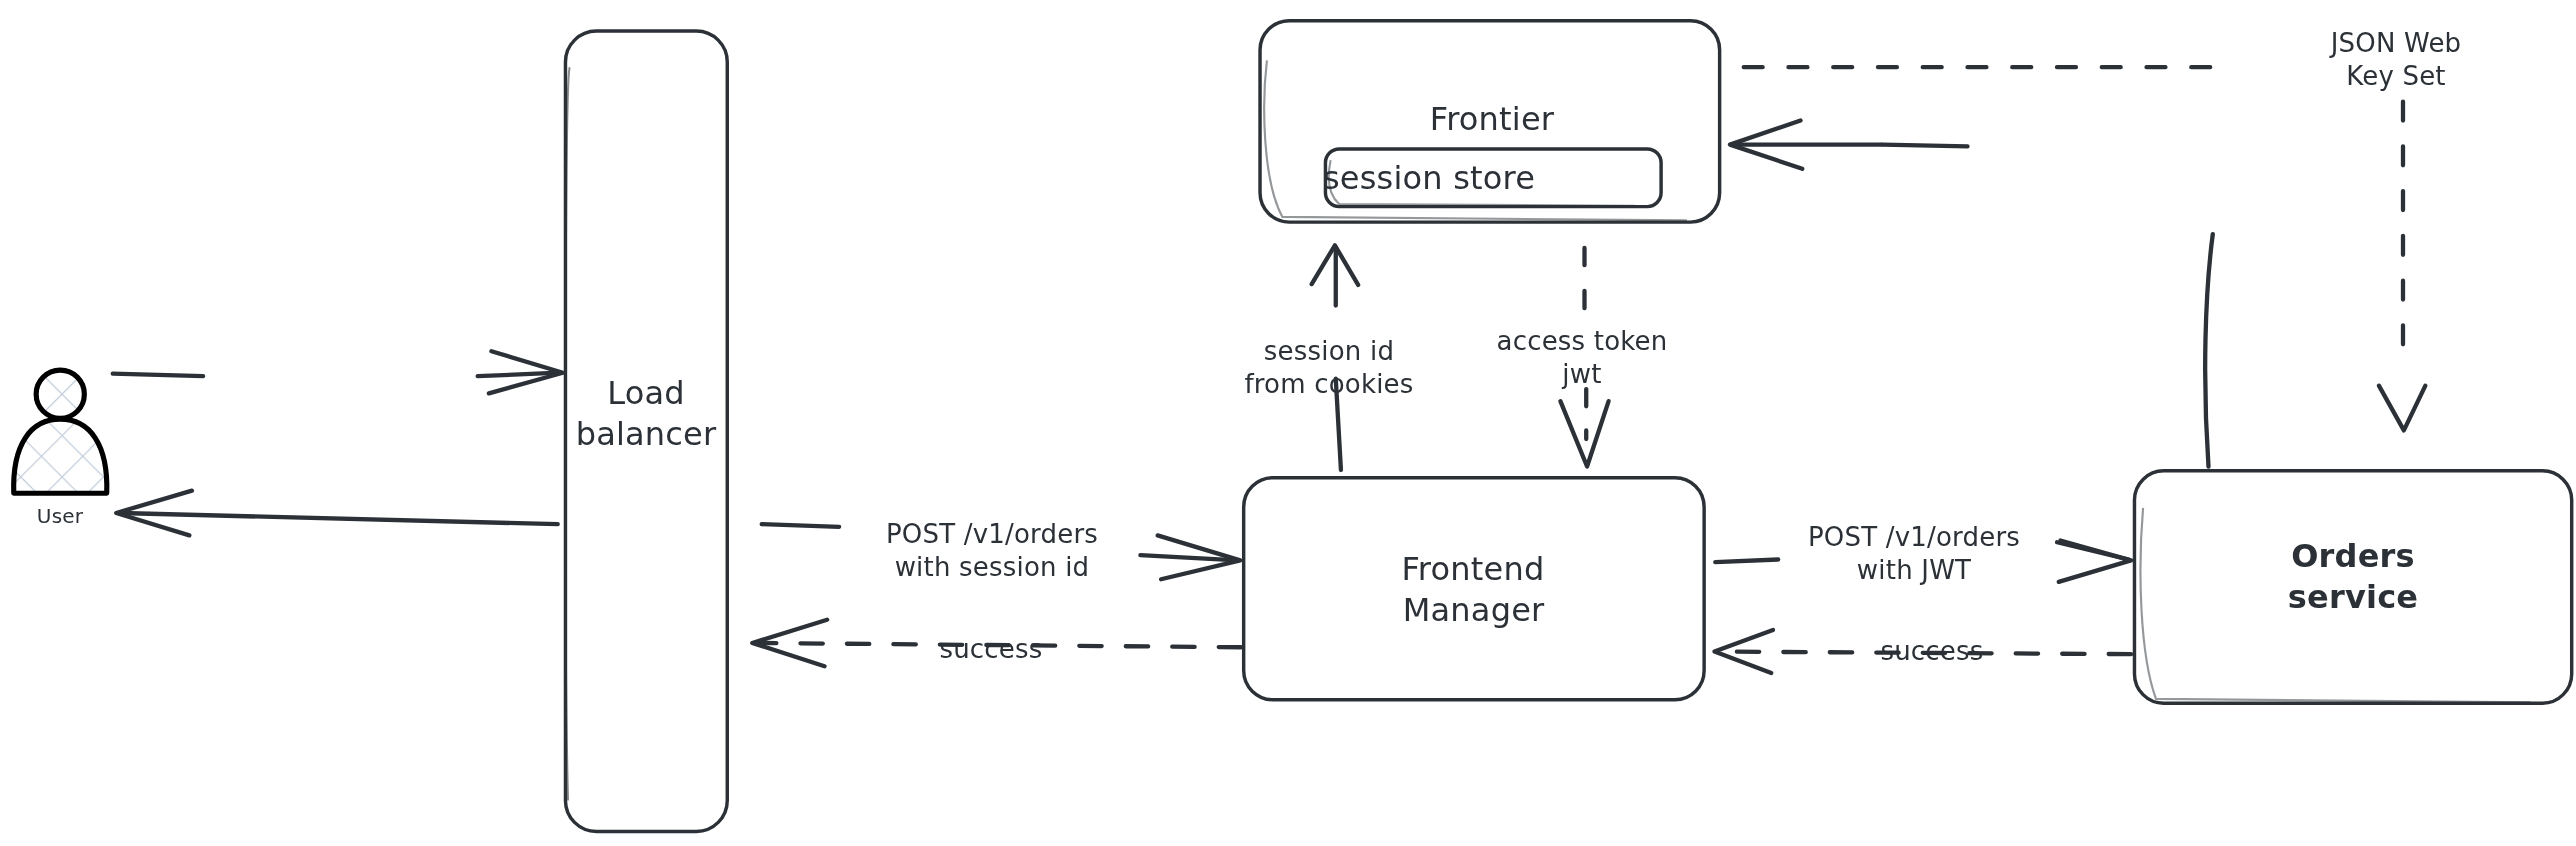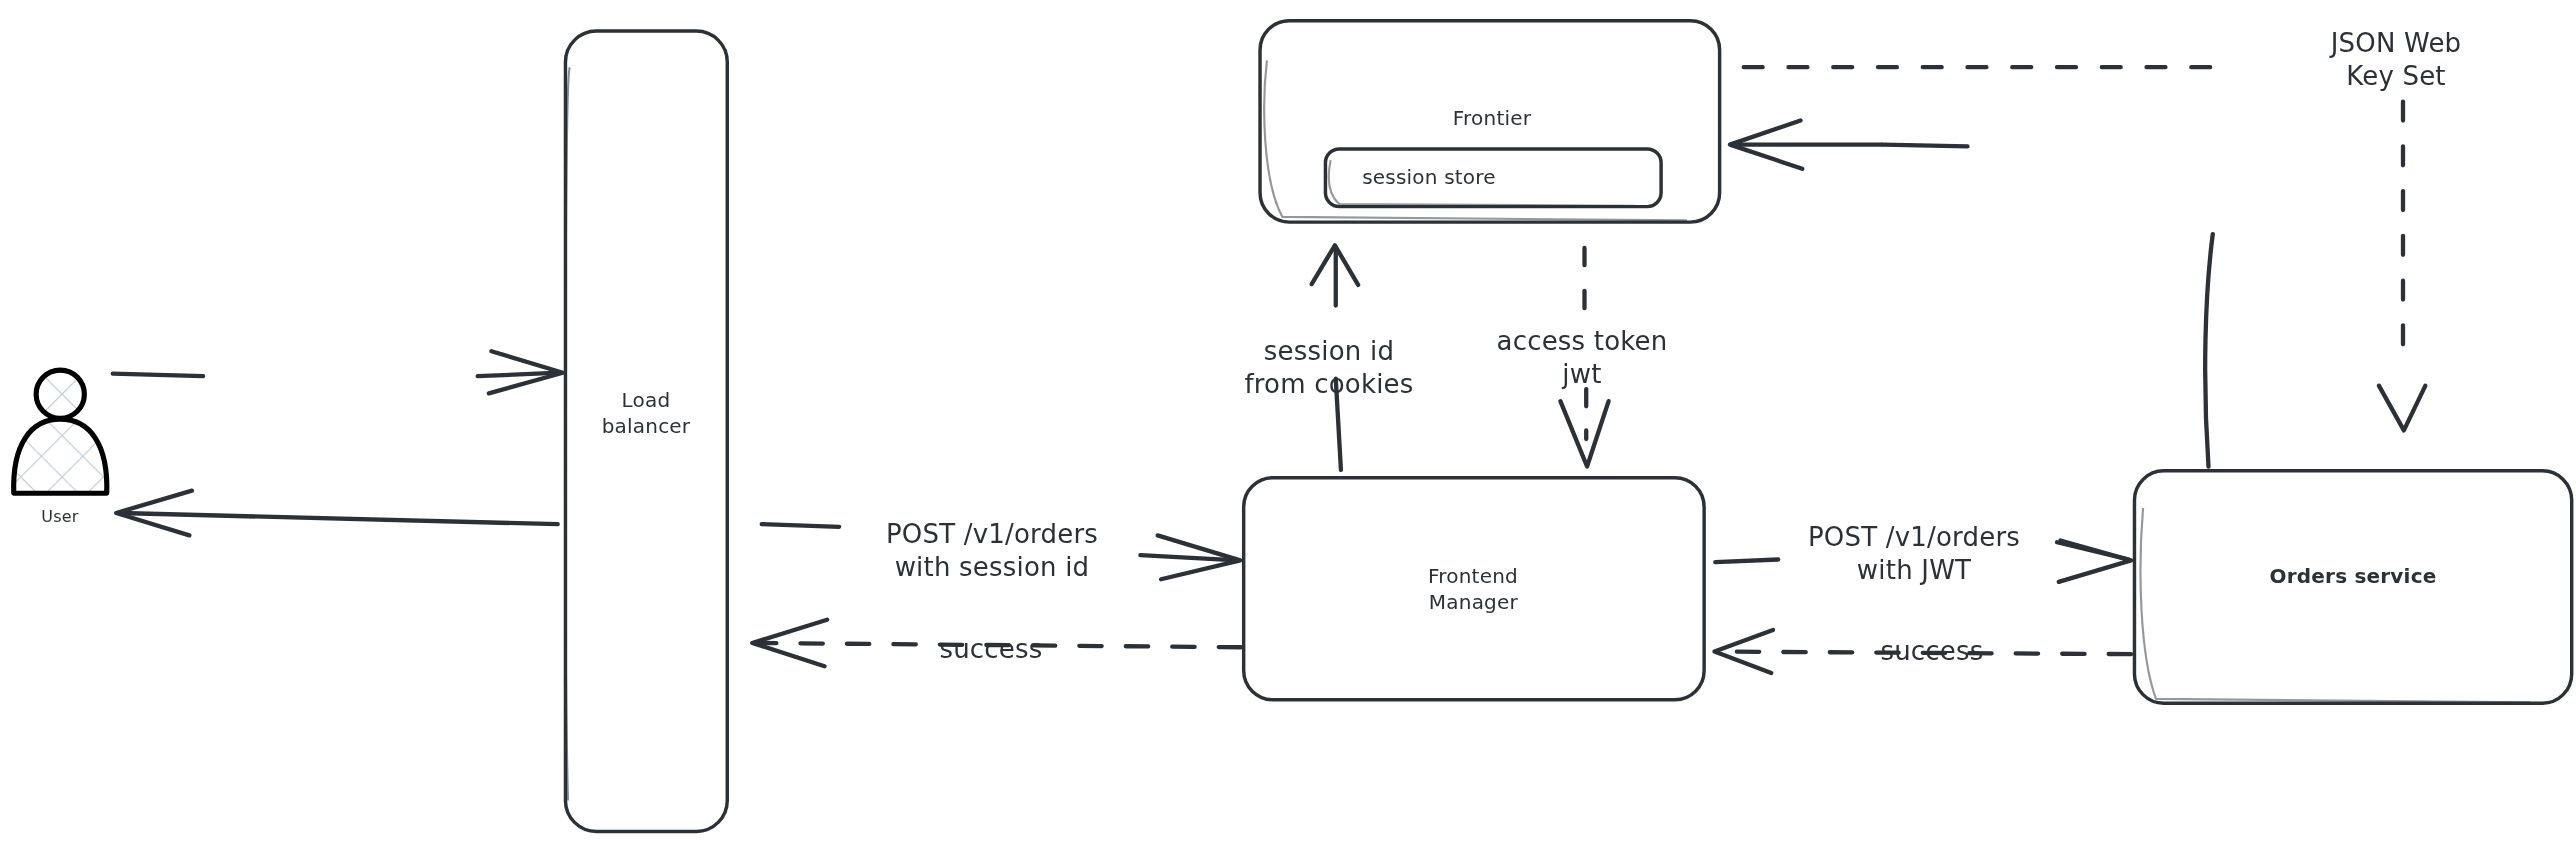--- a/index.html
+++ b/index.html
@@ -29,27 +29,27 @@
     position: absolute;
     color: #2b3137;
     font-family: "DejaVu Sans", sans-serif;
     text-align: center;
     line-height: 1.28;
     white-space: pre-line;
     letter-spacing: 0.2px;
     pointer-events: none;
   }
   .node-label {
-    font-size: 20px;
+    font-size: 32px;
   }
   .edge-label {
     font-size: 26px;
   }
   .actor-label {
-    font-size: 16px;
+    font-size: 20px;
   }
   .ctr {
     transform: translate(-50%, -50%);
   }
 </style>
 </head>
 <body>
 
 <div id="canvas">
 

